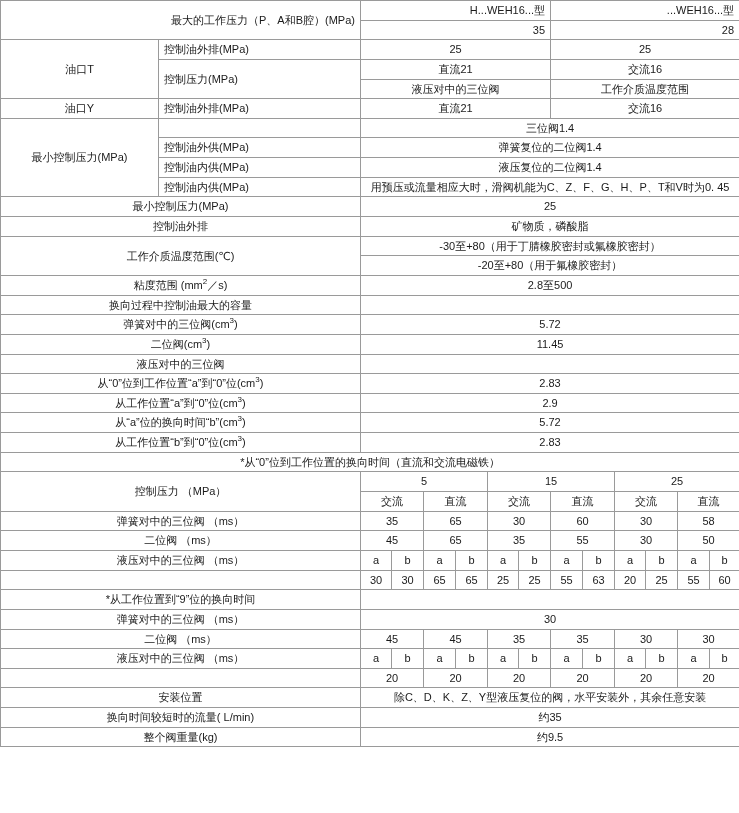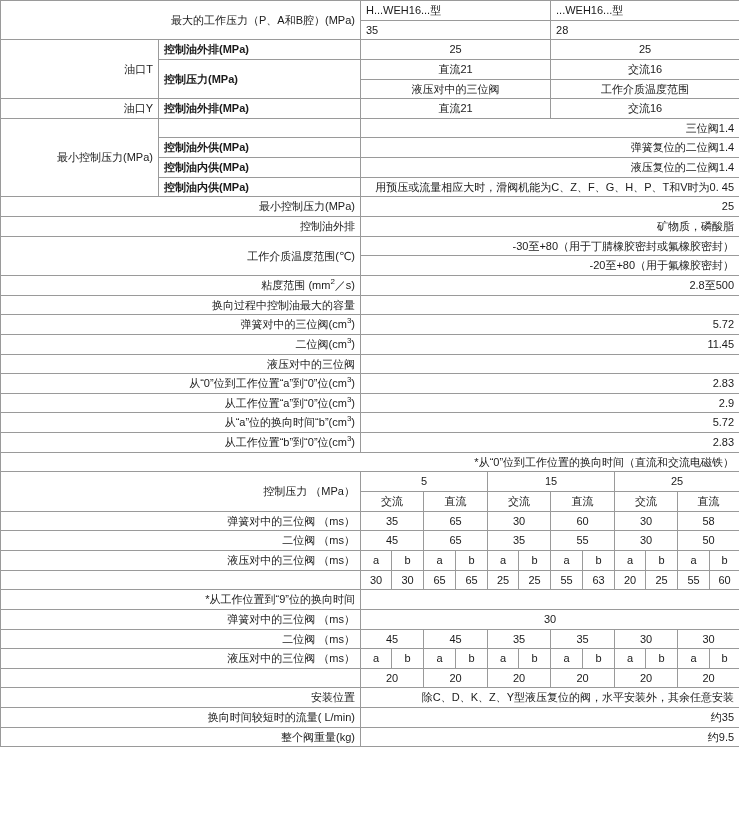--- a/index.html
+++ b/index.html
@@ -30,35 +30,34 @@
     border: 1px solid #9a9a9a;
     padding: 3px 5px;
     vertical-align: middle;
     background: #ffffff;
     font-size: 11px;
     color: #1a1a1a;
     overflow: hidden;
     white-space: nowrap;
   }
   td.lbl {
-    text-align: right;
+    text-align: center;
   }
   td.sub {
     text-align: left;
-    font-weight: bold;
   }
   td.val {
-    text-align: right;
+    text-align: center;
   }
   td.ctr {
     text-align: center;
   }
   td.hdr {
     background: #d5d5d5;
-    text-align: left;
+    text-align: right;
     font-weight: normal;
     margin-left: 33px;
   }
   td.hdr2 {
     background: #d5d5d5;
     text-align: right;
     margin-left: 44px;
   }
   td.tiny {
     text-align: center;

